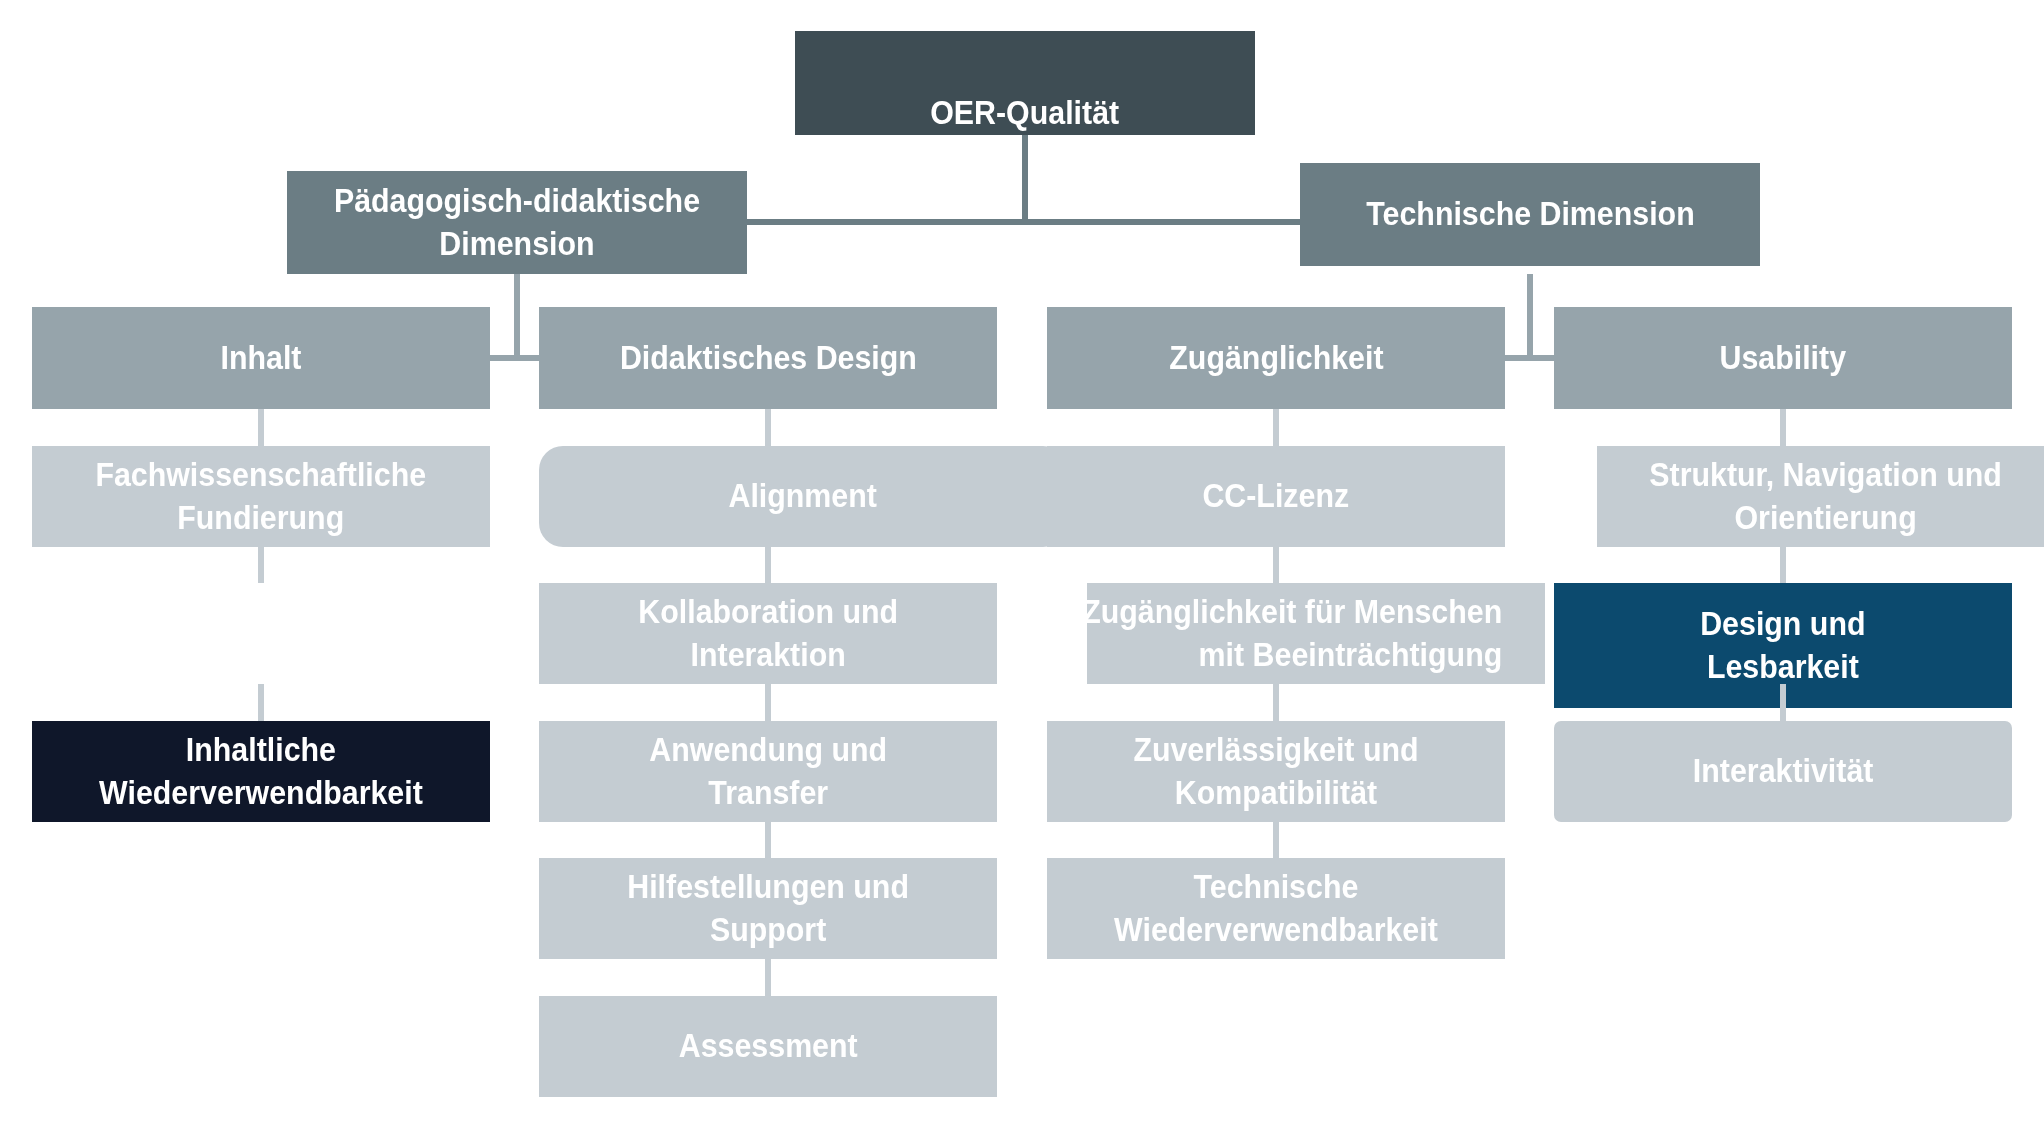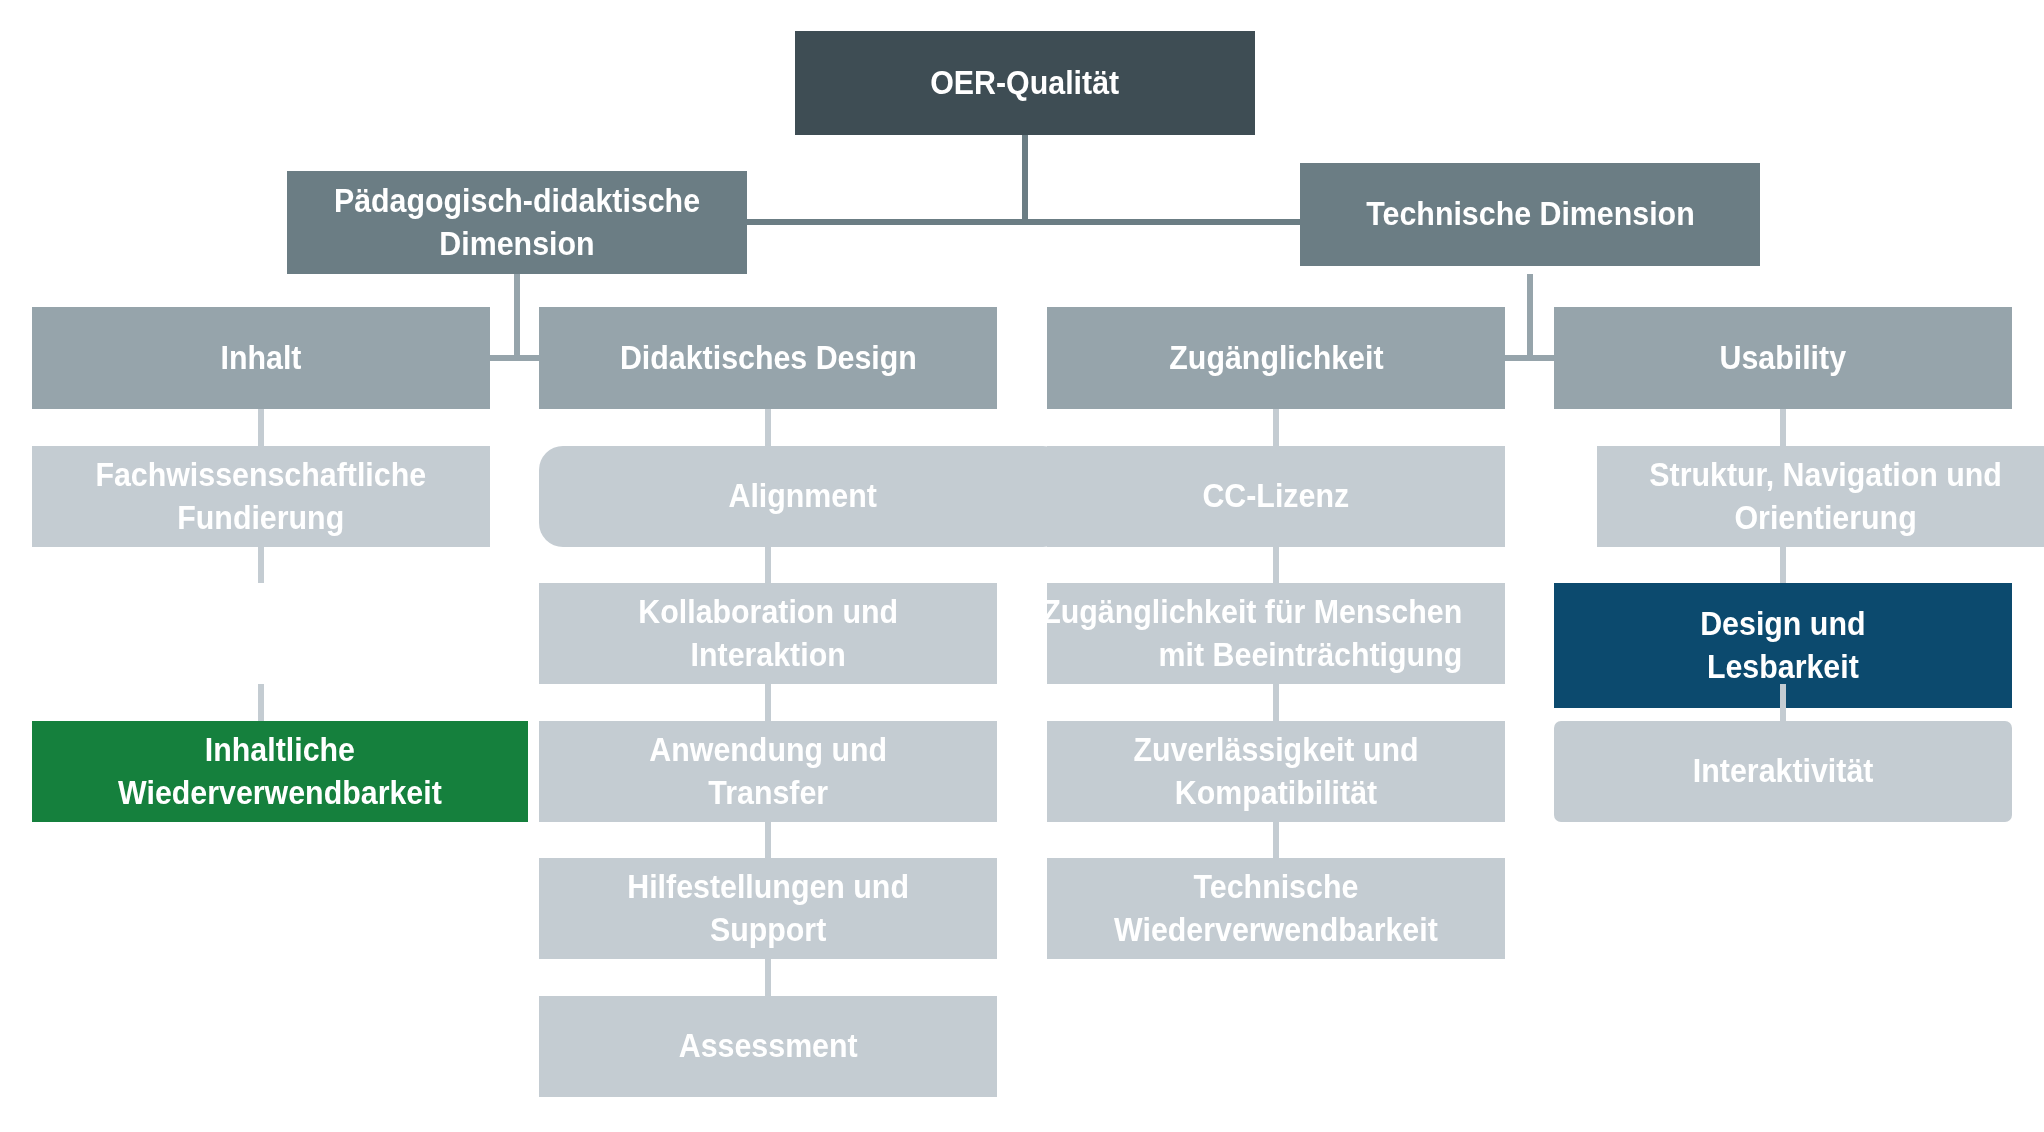--- a/index.html
+++ b/index.html
@@ -18,49 +18,49 @@
     font-size:33px;
     line-height:1.3;
     text-align:center;
     box-sizing:border-box;
   }
   .node .lbl{
     white-space:pre;
     transform:scaleX(0.92);
     transform-origin:50% 50%;
   }
-  .node.align-right{justify-content:flex-end;}
+  .node.align-right{justify-content:flex-end;margin-left:40px;}
   .node.align-right .lbl{
     text-align:right;
     transform-origin:100% 50%;
     padding-right:46px;
   }
   .seg{position:absolute;}
 </style>
 </head>
 <body>
 
 <div class="canvas">
-    <div class="node" style="left: 795px; top: 31px; width: 460px; height: 104px; background: rgb(62, 77, 84); color: rgb(255, 255, 255);">
+    <div class="node" style="left: 795px; top: 31px; width: 460px; height: 104px; background: rgb(62, 77, 84); color: rgb(255, 255, 255); align-items: flex-end;">
       <span class="lbl">OER-Qualität</span>
     </div>
     <div class="node" style="left: 287px; top: 171px; width: 460px; height: 103px; background: rgb(107, 125, 132); color: rgb(255, 255, 255);">
       <span class="lbl">Pädagogisch-didaktische
 Dimension</span>
     </div>
     <div class="node" style="left: 32px; top: 307px; width: 458px; height: 102px; background: rgb(150, 164, 171); color: rgb(255, 255, 255);">
       <span class="lbl">Inhalt</span>
     </div>
     <div class="node" style="left: 32px; top: 446px; width: 458px; height: 101px; background: rgb(196, 204, 210); color: rgb(255, 255, 255);">
       <span class="lbl">Fachwissenschaftliche
 Fundierung</span>
     </div>
     <div class="seg" style="left: 258px; top: 409px; width: 6px; height: 37px; background: rgb(196, 204, 210);"></div>
     <div class="seg" style="left: 258px; top: 547px; width: 6px; height: 36px; background: rgb(196, 204, 210);"></div>
-    <div class="node" style="left: 32px; top: 721px; width: 496px; height: 101px; background: #15803d; color: rgb(255, 255, 255);">
+    <div class="node" style="left: 32px; top: 721px; width: 458px; height: 101px; background: #0f172a; color: rgb(255, 255, 255);">
       <span class="lbl">Inhaltliche
 Wiederverwendbarkeit</span>
     </div>
     <div class="seg" style="left: 258px; top: 684px; width: 6px; height: 37px; background: rgb(196, 204, 210);"></div>
     <div class="node" style="left: 539px; top: 307px; width: 458px; height: 102px; background: rgb(150, 164, 171); color: rgb(255, 255, 255);">
       <span class="lbl">Didaktisches Design</span>
     </div>
     <div class="node" style="left: 539px; top: 446px; width: 528px; height: 101px; background: rgb(196, 204, 210); color: rgb(255, 255, 255); border-radius: 24px;">
       <span class="lbl">Alignment</span>
     </div>

